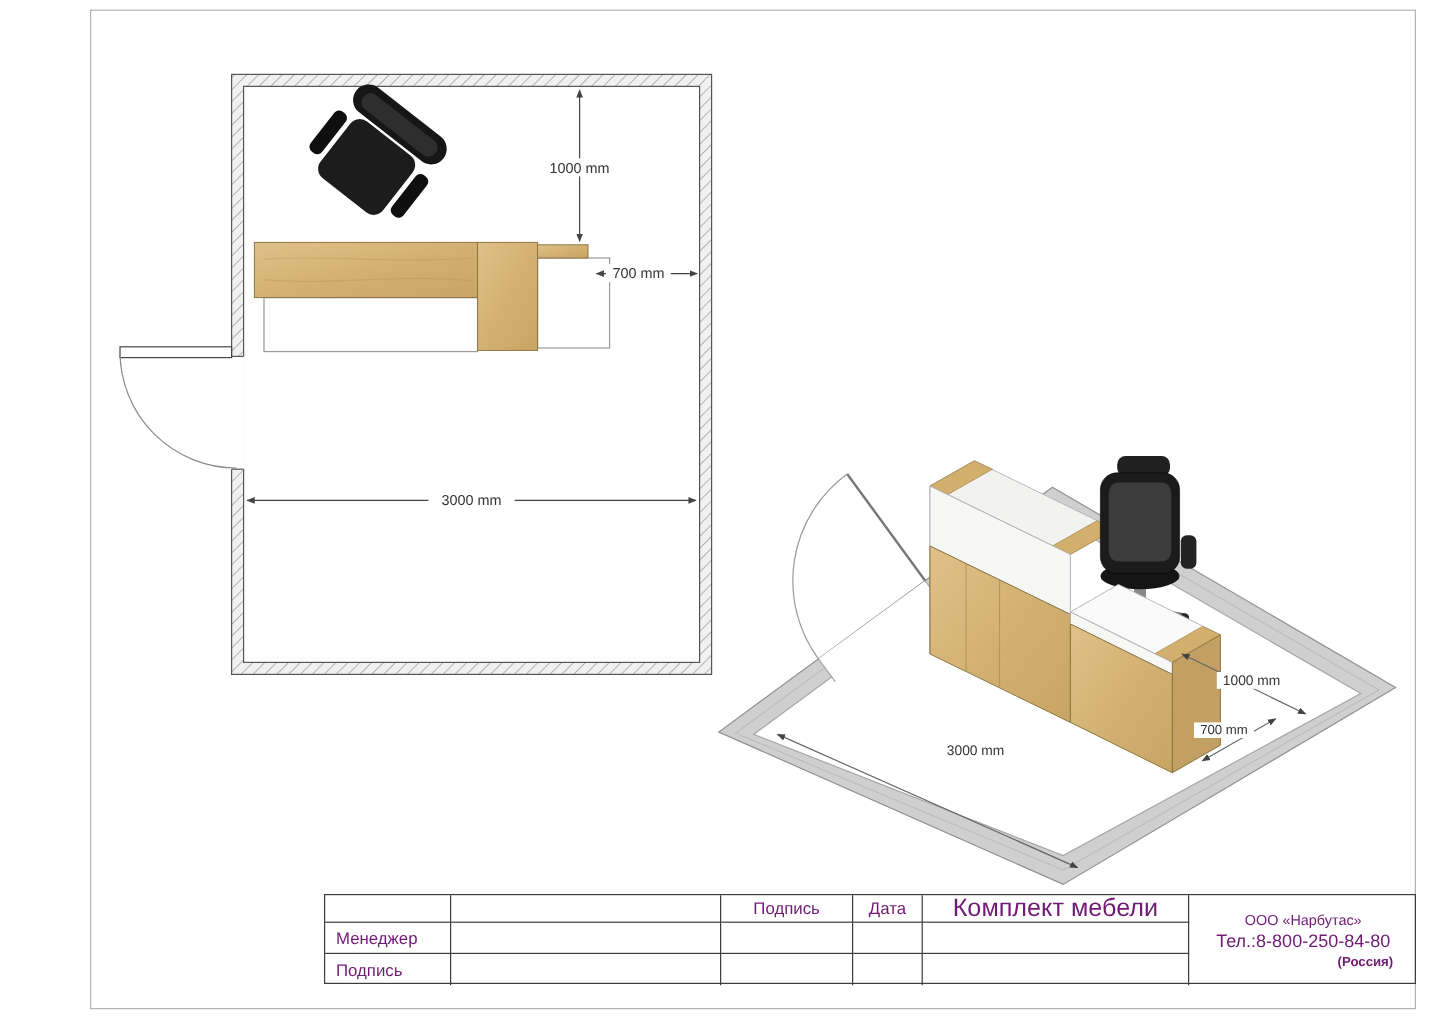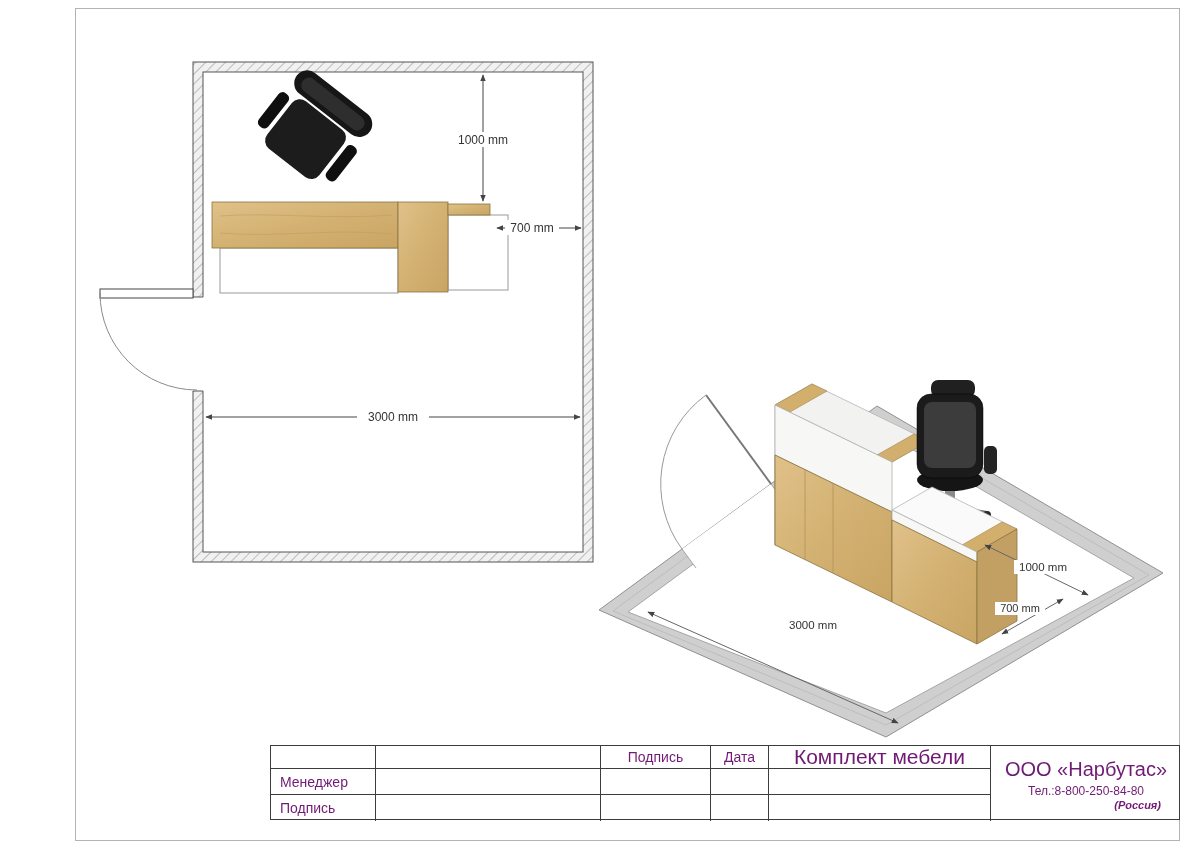--- a/index.html
+++ b/index.html
@@ -25,23 +25,23 @@
     box-sizing:border-box;border-right:1px solid #3c3c3c;border-bottom:1px solid #3c3c3c;
     display:flex;align-items:center;justify-content:center;overflow:hidden;
   }
   .tb-cell.left{justify-content:flex-start;padding-left:9px;}
   .tb-cell.no-b{border-bottom:none;}
   .tb-company{
     grid-column:6;grid-row:1/4;border-right:none;border-bottom:none;
     display:flex;flex-direction:column;align-items:center;justify-content:center;
     box-sizing:border-box;padding:2px 6px;
   }
-  .tb-company .name{font-size:20px;line-height:1.35;}
-  .tb-company .phone{font-size:12px;line-height:1.35;}
-  .tb-company .country{font-size:11px;font-weight:bold;align-self:flex-end;padding-right:14px;font-style:italic;}
+  .tb-company .name{font-size:12px;line-height:1.35;}
+  .tb-company .phone{font-size:15px;line-height:1.35;}
+  .tb-company .country{font-size:11px;font-weight:bold;align-self:flex-end;padding-right:14px;}
   .tb-project{font-size:21px;}
 </style>
 </head>
 <body>
 
 <div id="stage">
 
   <div class="page-border"></div>
 
   <svg width="1200" height="850">

